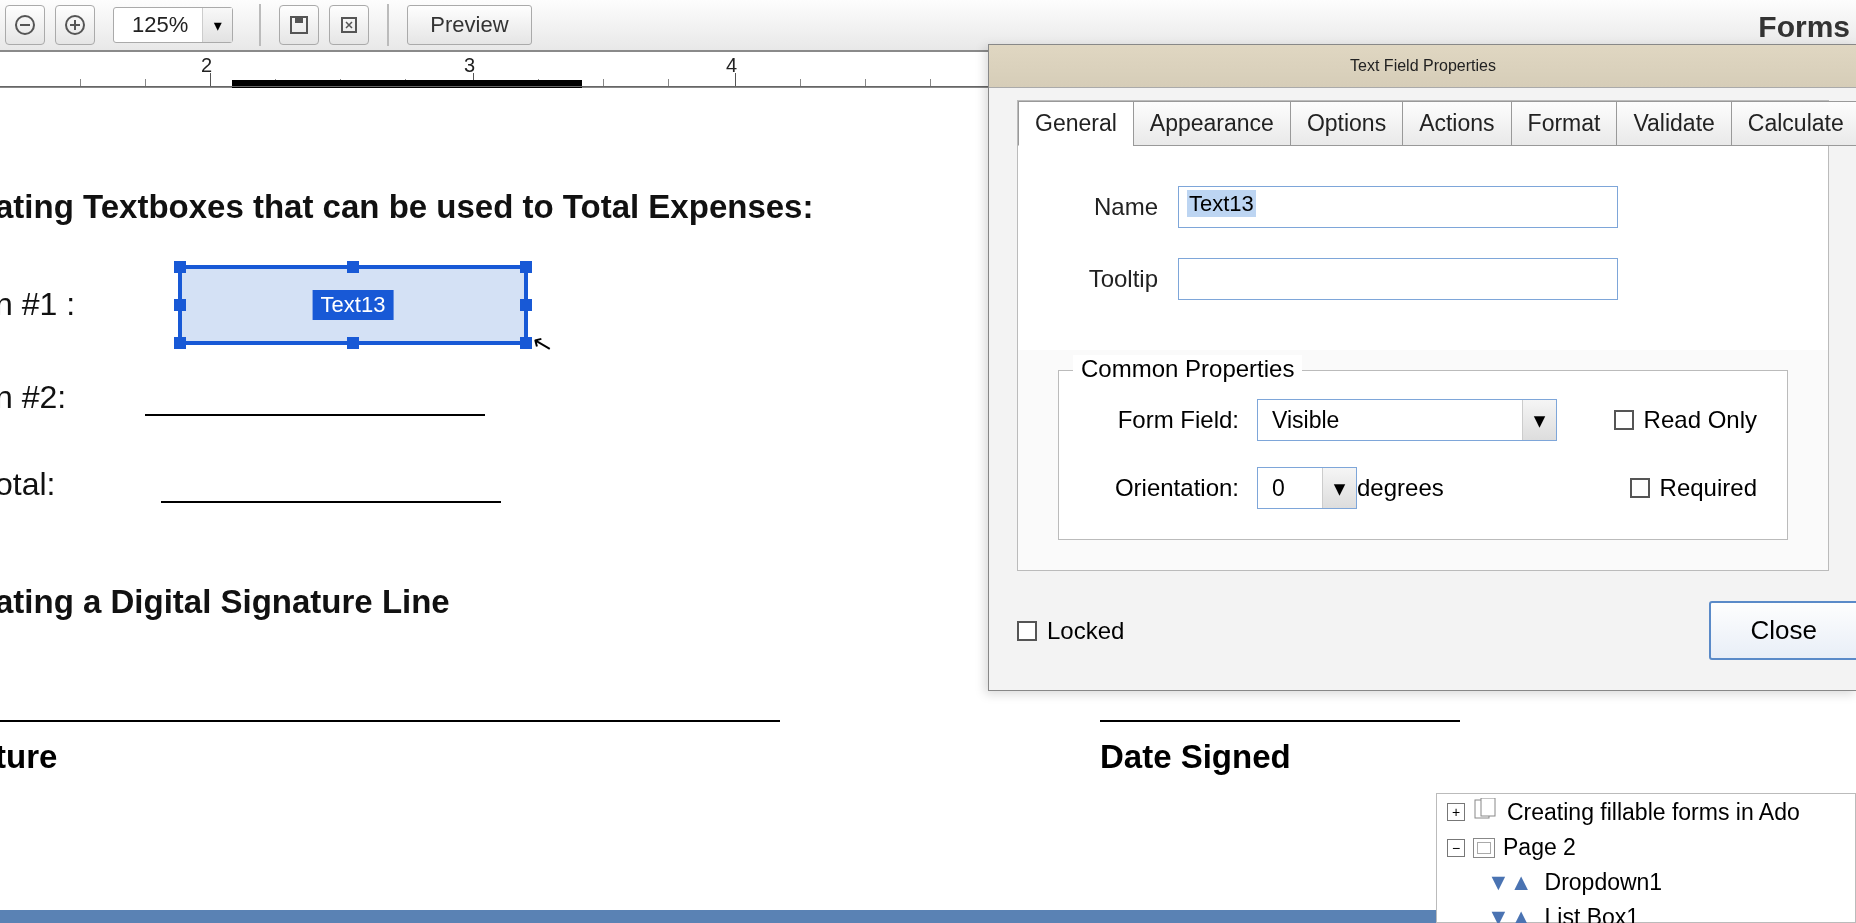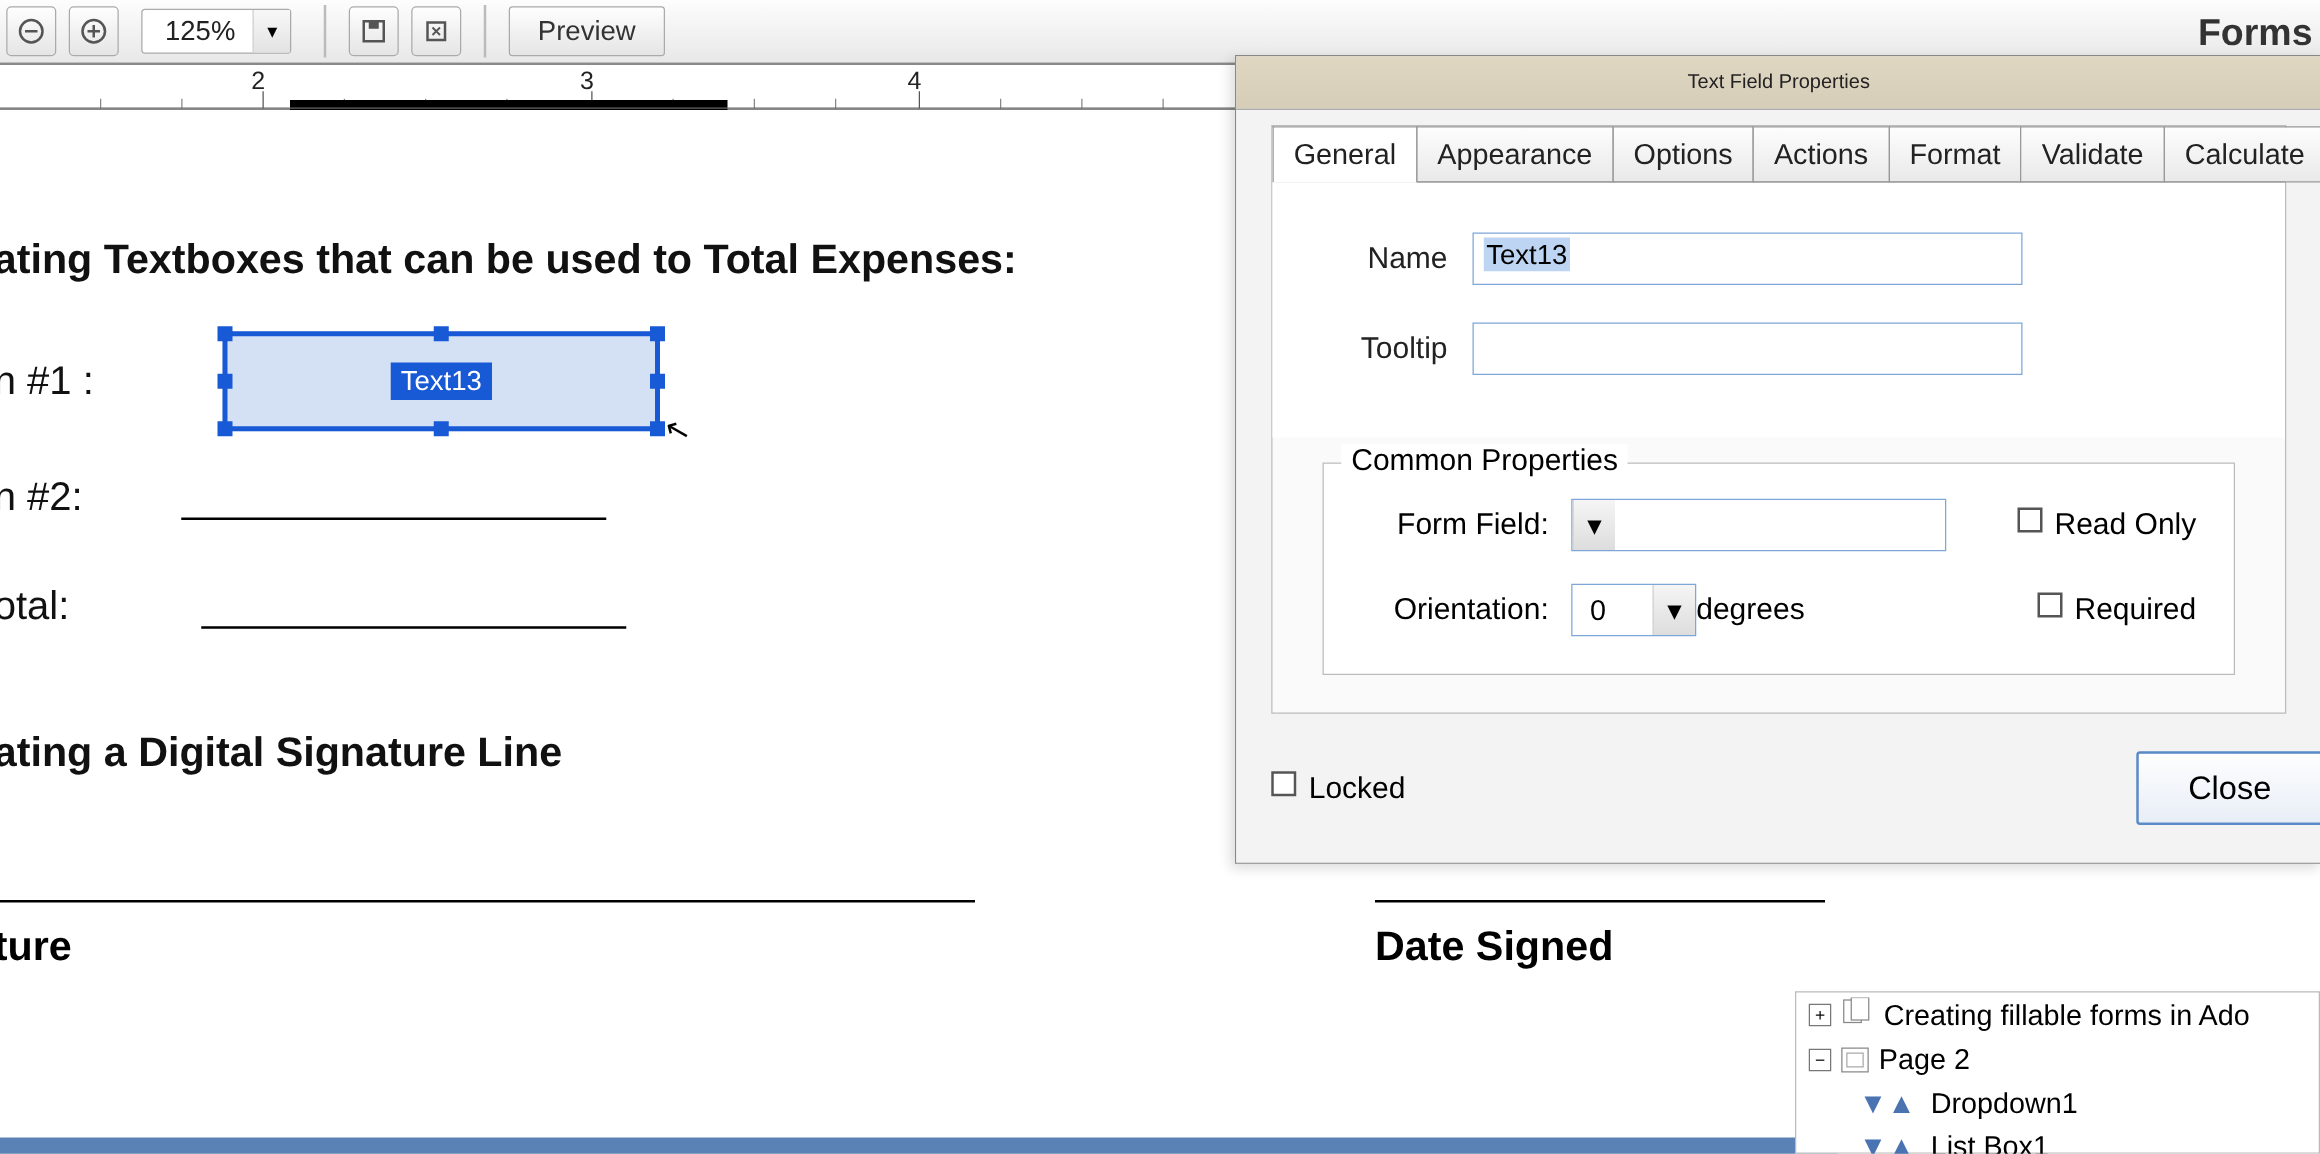--- a/index.html
+++ b/index.html
@@ -186,21 +186,21 @@
     }
     .fs-row { display:flex; align-items:center; margin-bottom:26px;}
     .fs-label { width:150px; text-align:right; font-size:24px; margin-right:18px;}
     .combo {
       border:1px solid #7ea6d9;
       height:42px; display:flex; align-items:center;
       background:#fff; font-size:23px;
     }
     .combo-val { padding:0 14px; flex:1;}
     .combo-btn { width:34px; height:100%; border-left:1px solid #ccc; background:linear-gradient(#f5f5f5,#ddd); display:flex;align-items:center;justify-content:center;}
-    .check { display:flex; align-items:flex-start; font-size:24px; gap:10px;}
+    .check { display:flex; align-items:center; font-size:24px; gap:10px;}
     .check-box { width:20px; height:20px; border:2px solid #555; background:#fff;}
     .degrees { font-size:24px; }
 
     .dlg-footer { padding: 30px 28px 30px; display:flex; align-items:center; justify-content:space-between; }
     .close-btn {
       border:2px solid #5a8ac8;
       background:linear-gradient(#fefefe,#e8eef7);
       padding:12px 40px;
       font-size:26px;
       border-radius:3px;
@@ -345,20 +345,21 @@
           <div class="form-label">Tooltip</div>
           <div class="text-input"><span></span></div>
         </div>
       </div>
 
       <div class="fieldset">
         <div class="fieldset-legend">Common Properties</div>
         <div class="fs-row">
           <div class="fs-label">Form Field:</div>
           <div class="combo" style="width:300px">
+            <div class="combo-val">Visible</div>
             <div class="combo-btn">▾</div>
           </div>
           <div style="flex:1"></div>
           <div class="check">
             <div class="check-box"></div>
             <span>Read Only</span>
           </div>
         </div>
         <div class="fs-row" style="margin-bottom:0;">
           <div class="fs-label">Orientation:</div>

